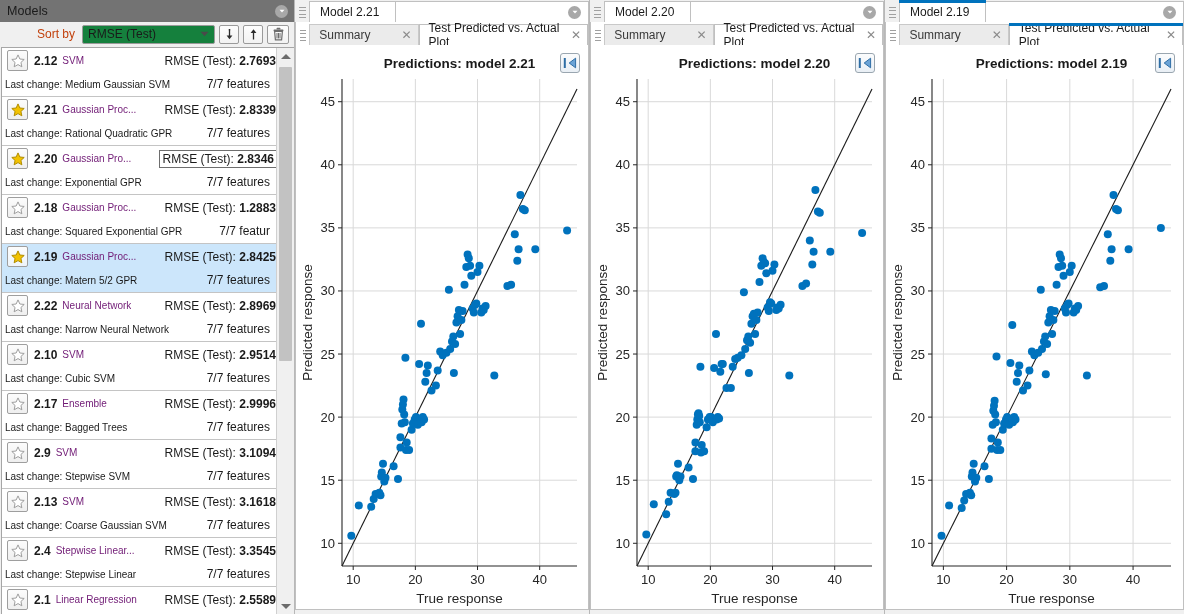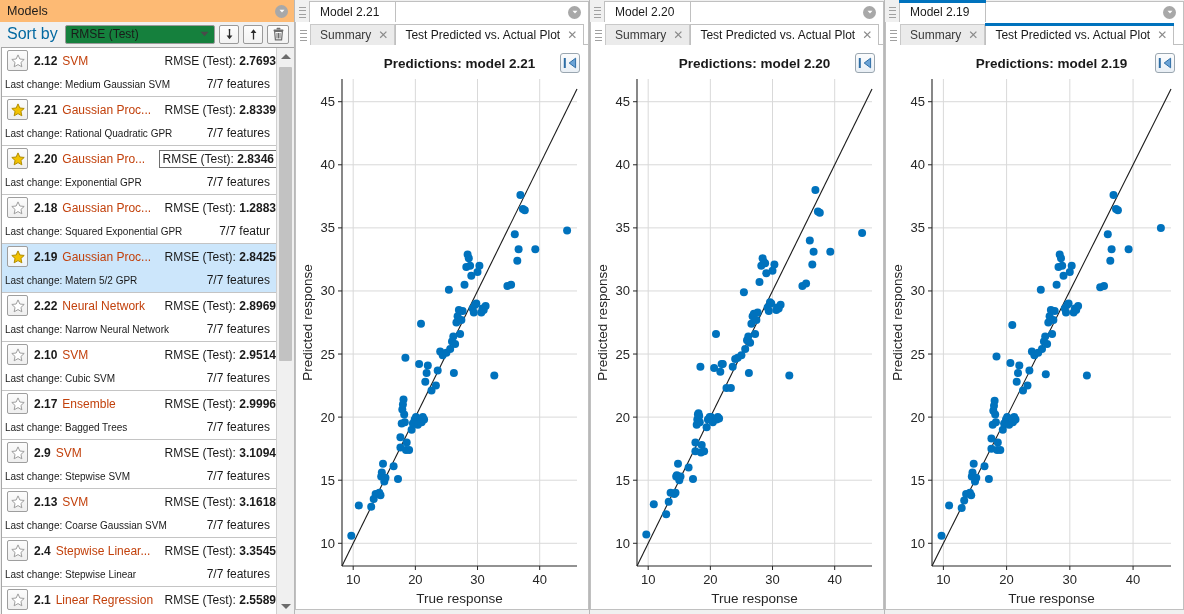--- a/index.html
+++ b/index.html
@@ -17,40 +17,40 @@
     width:295px;height:614px;
     background:#f0f0f0;
     display:flex;flex-direction:column;
     box-sizing:border-box;
     border-right:1px solid #b8b8b8;
   }
   .models-header{
     height:22px;min-height:22px;
     display:flex;align-items:center;
     padding:0 6px 0 7px;
-    background:#fdba74;
+    background:#737373;
     position:relative;
   }
   .models-title{font-size:12.5px;color:#1a1a1a;letter-spacing:.1px;}
   .hdr-spacer{flex:1;}
   .circle-btn{
     width:13px;height:13px;border-radius:50%;
     background:#a8a8a8;
     display:flex;align-items:center;justify-content:center;
     cursor:pointer;
   }
   .circle-btn svg{display:block;}
 
   .sort-bar{
     height:24px;min-height:24px;
     display:flex;align-items:center;
     gap:4px;padding:0 5px 0 7px;
     background:#f0f0f0;
   }
-  .sort-label{font-size:16px;color:#0369a1;margin-right:3px;}
+  .sort-label{font-size:12px;color:#c2410c;margin-right:3px;margin-left:30px;}
   .combo{
     flex:1;height:19px;
     background:#15803d;border:1px solid #9a9a9a;
     border-radius:2px;
     display:flex;align-items:center;
     padding:0 2px 0 5px;
     box-sizing:border-box;
     cursor:pointer;
     position:relative;
   }
@@ -95,21 +95,21 @@
   }
   .star{
     width:19px;height:19px;min-width:19px;
     border:1px solid #9e9e9e;border-radius:2px;
     background:linear-gradient(#fcfcfc,#efefef);
     display:flex;align-items:center;justify-content:center;
     margin-right:6px;
   }
   .model-row.selected .star{background:linear-gradient(#fcfcfc,#eef4fa);}
   .row-num{font-weight:bold;font-size:12px;color:#1a1a1a;margin-right:5px;}
-  .row-type{font-size:12px;color:#c2410c;white-space:nowrap;overflow:hidden;}
+  .row-type{font-size:10px;color:#701a75;white-space:nowrap;overflow:hidden;}
   .row-flex{flex:1;}
   .row-metric{font-size:12px;color:#1a1a1a;white-space:nowrap;}
   .row-metric b{font-weight:bold;}
   .row-metric.boxed{
     border:1px solid #6e6e6e;
     padding:1px 3px;margin-right:-2px;
   }
   .row-bot{
     height:22px;display:flex;align-items:center;
     padding:0 6px 0 3px;
@@ -200,21 +200,21 @@
   .sub-tab{
     height:21px;
     display:flex;align-items:center;
     padding:0 6px 0 9px;
     font-size:12px;
     box-sizing:border-box;
     cursor:pointer;
     border:1px solid #c9c9c9;border-bottom:none;
     position:relative;
   }
-  .sub-tab.inactive{background:#ebebeb;color:#3a3a3a;}
+  .sub-tab.inactive{background:#ebebeb;color:#3a3a3a;gap:24px;}
   .sub-tab.active{background:#fff;color:#1a1a1a;border-color:#c0c0c0;}
   .sub-tab.active.accent::before{
     content:"";position:absolute;left:-1px;right:-1px;top:-2px;height:3px;
     background:#0072bd;
   }
   .sub-x{
     margin-left:7px;font-size:12px;color:#8a8a8a;line-height:1;
     cursor:pointer;
   }
   .sub-rest{flex:1;height:21px;border-bottom:1px solid #c0c0c0;}

